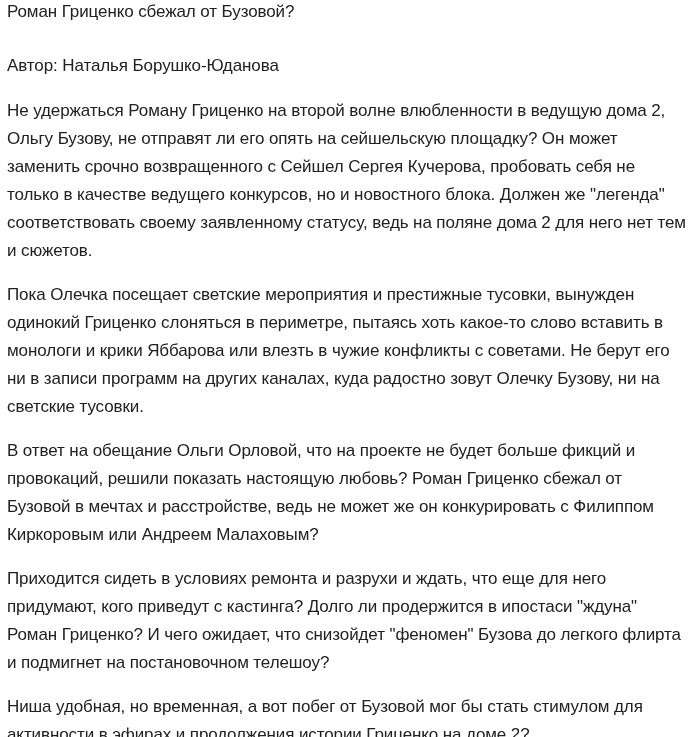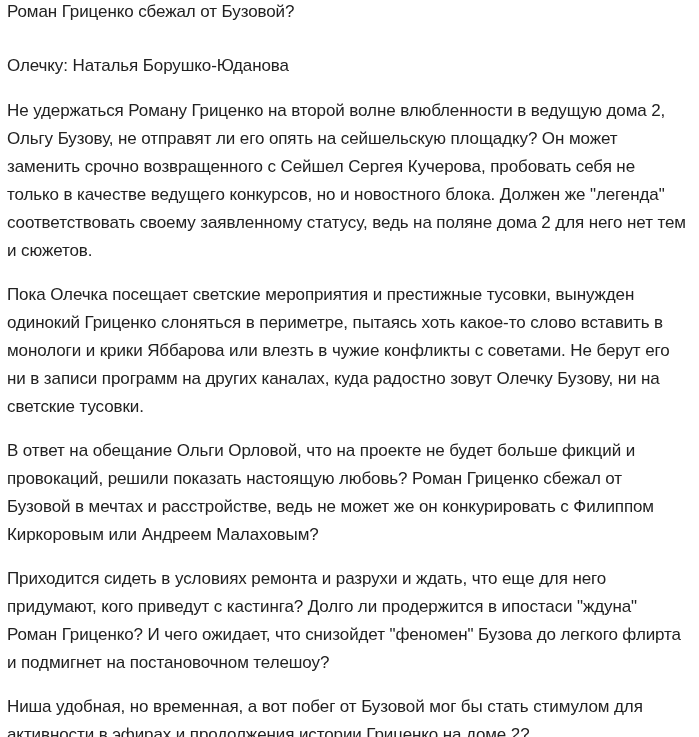--- a/index.html
+++ b/index.html
@@ -34,21 +34,21 @@
   }
   .article .body p {
     margin: 16px 0 14px 0;
   }
 </style>
 </head>
 <body style="background: rgb(255, 255, 255);">
 
 <main class="article" style="color: rgb(33, 33, 33);">
   <h1 class="title">Роман Гриценко сбежал от Бузовой?</h1>
-  <p class="author">Олечку: Наталья Борушко-Юданова</p>
+  <p class="author">Автор: Наталья Борушко-Юданова</p>
   <div class="body">
       <p>Не удержаться Роману Гриценко на второй волне влюбленности в ведущую дома 2, Ольгу Бузову, не отправят ли его опять на сейшельскую площадку? Он может заменить срочно возвращенного с Сейшел Сергея Кучерова, пробовать себя не только в качестве ведущего конкурсов, но и новостного блока. Должен же "легенда" соответствовать своему заявленному статусу, ведь на поляне дома 2 для него нет тем и сюжетов.</p>
       <p>Пока Олечка посещает светские мероприятия и престижные тусовки, вынужден одинокий Гриценко слоняться в периметре, пытаясь хоть какое-то слово вставить в монологи и крики Яббарова или влезть в чужие конфликты с советами. Не берут его ни в записи программ на других каналах, куда радостно зовут Олечку Бузову, ни на светские тусовки.</p>
       <p>В ответ на обещание Ольги Орловой, что на проекте не будет больше фикций и провокаций, решили показать настоящую любовь? Роман Гриценко сбежал от Бузовой в мечтах и расстройстве, ведь не может же он конкурировать с Филиппом Киркоровым или Андреем Малаховым?</p>
       <p>Приходится сидеть в условиях ремонта и разрухи и ждать, что еще для него придумают, кого приведут с кастинга? Долго ли продержится в ипостаси "ждуна" Роман Гриценко? И чего ожидает, что снизойдет "феномен" Бузова до легкого флирта и подмигнет на постановочном телешоу?</p>
       <p>Ниша удобная, но временная, а вот побег от Бузовой мог бы стать стимулом для активности в эфирах и продолжения истории Гриценко на доме 2?</p>
     </div>
 </main>
 
 </body></html>

